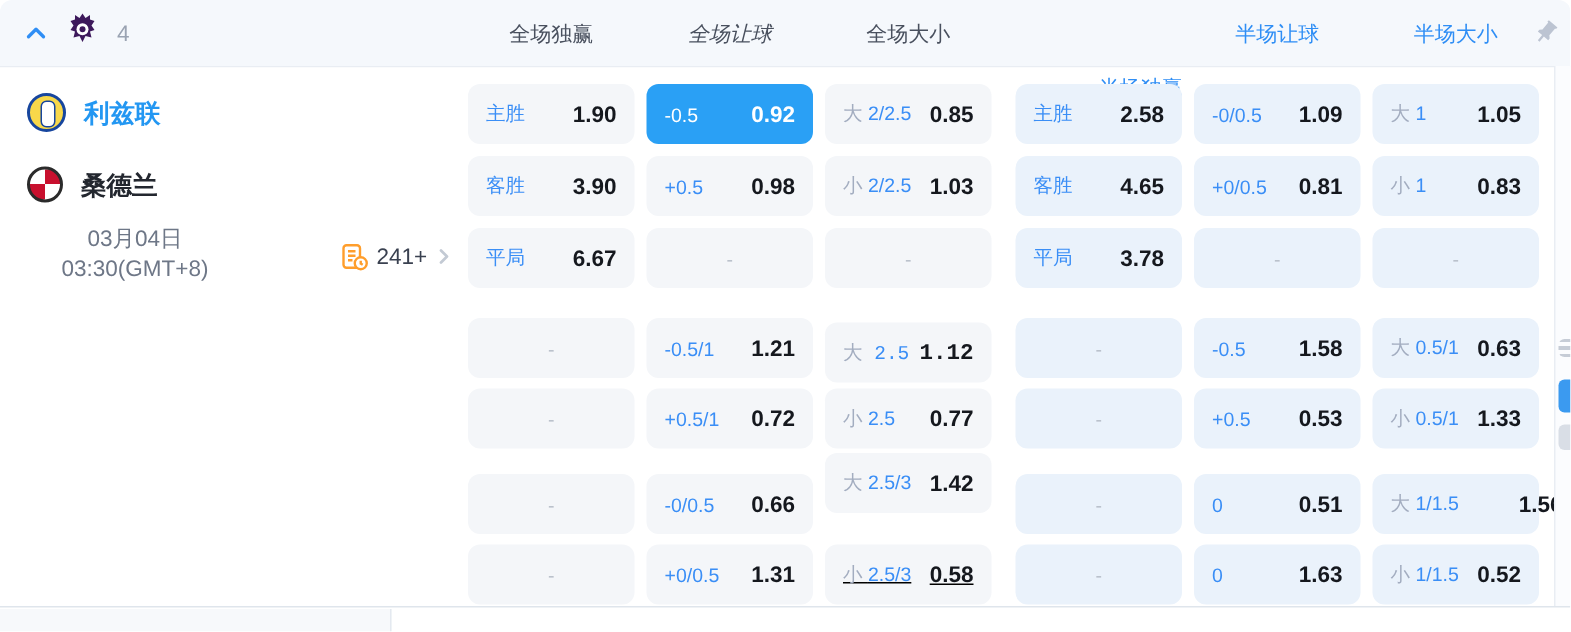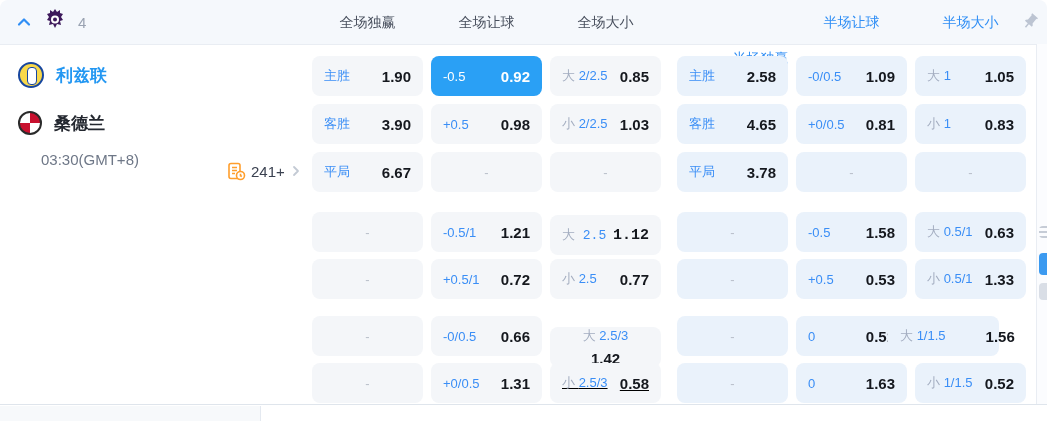--- a/index.html
+++ b/index.html
@@ -79,21 +79,21 @@
         <svg width="22" height="24" viewBox="0 0 22 24">
           <path fill="#3d195b" d="M11 1l2 3 3-2v3l3 1-2 3 2 3-3 1 1 4-4-1-2 4-2-4-4 1 1-4-3-1 2-3-2-3 3-1V2l3 2z"></path>
           <circle cx="11" cy="11.5" r="4" fill="#ffffff"></circle>
           <circle cx="11" cy="11.5" r="2" fill="#3d195b"></circle>
         </svg>
       </span>
       <span class="match-count">4</span>
     </div>
     <div id="col-heads">
         <span class="col-head" style="left: 312px;">全场独赢</span>
-        <span class="col-head" style="left: 431px;">全场让球</span>
+        <span class="col-head" style="left: 431px; font-style: italic;">全场让球</span>
         <span class="col-head" style="left: 550px;">全场大小</span>
         <span class="col-head half" style="left: 705px; margin-top: 36px;">半场独赢</span>
         <span class="col-head half" style="left: 796px;">半场让球</span>
         <span class="col-head half" style="left: 915px;">半场大小</span>
       </div>
     <span class="pin">
       <svg width="18" height="18" viewBox="0 0 24 24" fill="#bcc4d2">
         <path d="M16 12V4h1V2H7v2h1v8l-2 2v2h5v6h2v-6h5v-2l-2-2z"></path>
       </svg>
     </span>
@@ -101,20 +101,21 @@
 
   <div class="team-row home">
     <span class="badge-home"></span>
     <span class="team-name">利兹联</span>
   </div>
   <div class="team-row away">
     <span class="badge-away"></span>
     <span class="team-name">桑德兰</span>
   </div>
   <div class="date-block">
+    <div>03月04日</div>
     <div>03:30(GMT+8)</div>
   </div>
   <div class="more-btn">
     <svg width="20" height="20" viewBox="0 0 20 20" fill="none" stroke="#ff9e2c" stroke-width="1.6">
       <rect x="3" y="2.5" width="11" height="15" rx="2"></rect>
       <path d="M6 6.5h5M6 9.5h5M6 12.5h3"></path>
       <circle cx="14.5" cy="14.5" r="4" fill="#ffffff"></circle>
       <path d="M14.5 12.8v1.9l1.3.8"></path>
     </svg>
     <span>241+</span>
@@ -236,32 +237,32 @@
         <span class="lab"><span class="pre">小 </span>0.5/1</span>
         <span class="val">1.33</span>
       </div>
       <div class="cell full dashcell" style="left: 312px; top: 316px;">
         <span class="dash">-</span>
       </div>
       <div class="cell full" style="left: 431px; top: 316px;">
         <span class="lab">-0/0.5</span>
         <span class="val">0.66</span>
       </div>
-      <div class="cell full" style="left: 550px; top: 327px; flex-direction: column;">
+      <div class="cell full" style="left: 550px; top: 302px;">
         <span class="lab"><span class="pre">大 </span>2.5/3</span>
         <span class="val">1.42</span>
       </div>
       <div class="cell half dashcell" style="left: 677px; top: 316px;">
         <span class="dash">-</span>
       </div>
       <div class="cell half" style="left: 796px; top: 316px;">
         <span class="lab">0</span>
         <span class="val">0.51</span>
       </div>
-      <div class="cell half" style="left: 888px; top: 316px; gap: 40px;">
+      <div class="cell half" style="left: 915px; top: 316px; gap: 40px;">
         <span class="lab"><span class="pre">大 </span>1/1.5</span>
         <span class="val">1.56</span>
       </div>
       <div class="cell full dashcell" style="left: 312px; top: 363px;">
         <span class="dash">-</span>
       </div>
       <div class="cell full" style="left: 431px; top: 363px;">
         <span class="lab">+0/0.5</span>
         <span class="val">1.31</span>
       </div>

